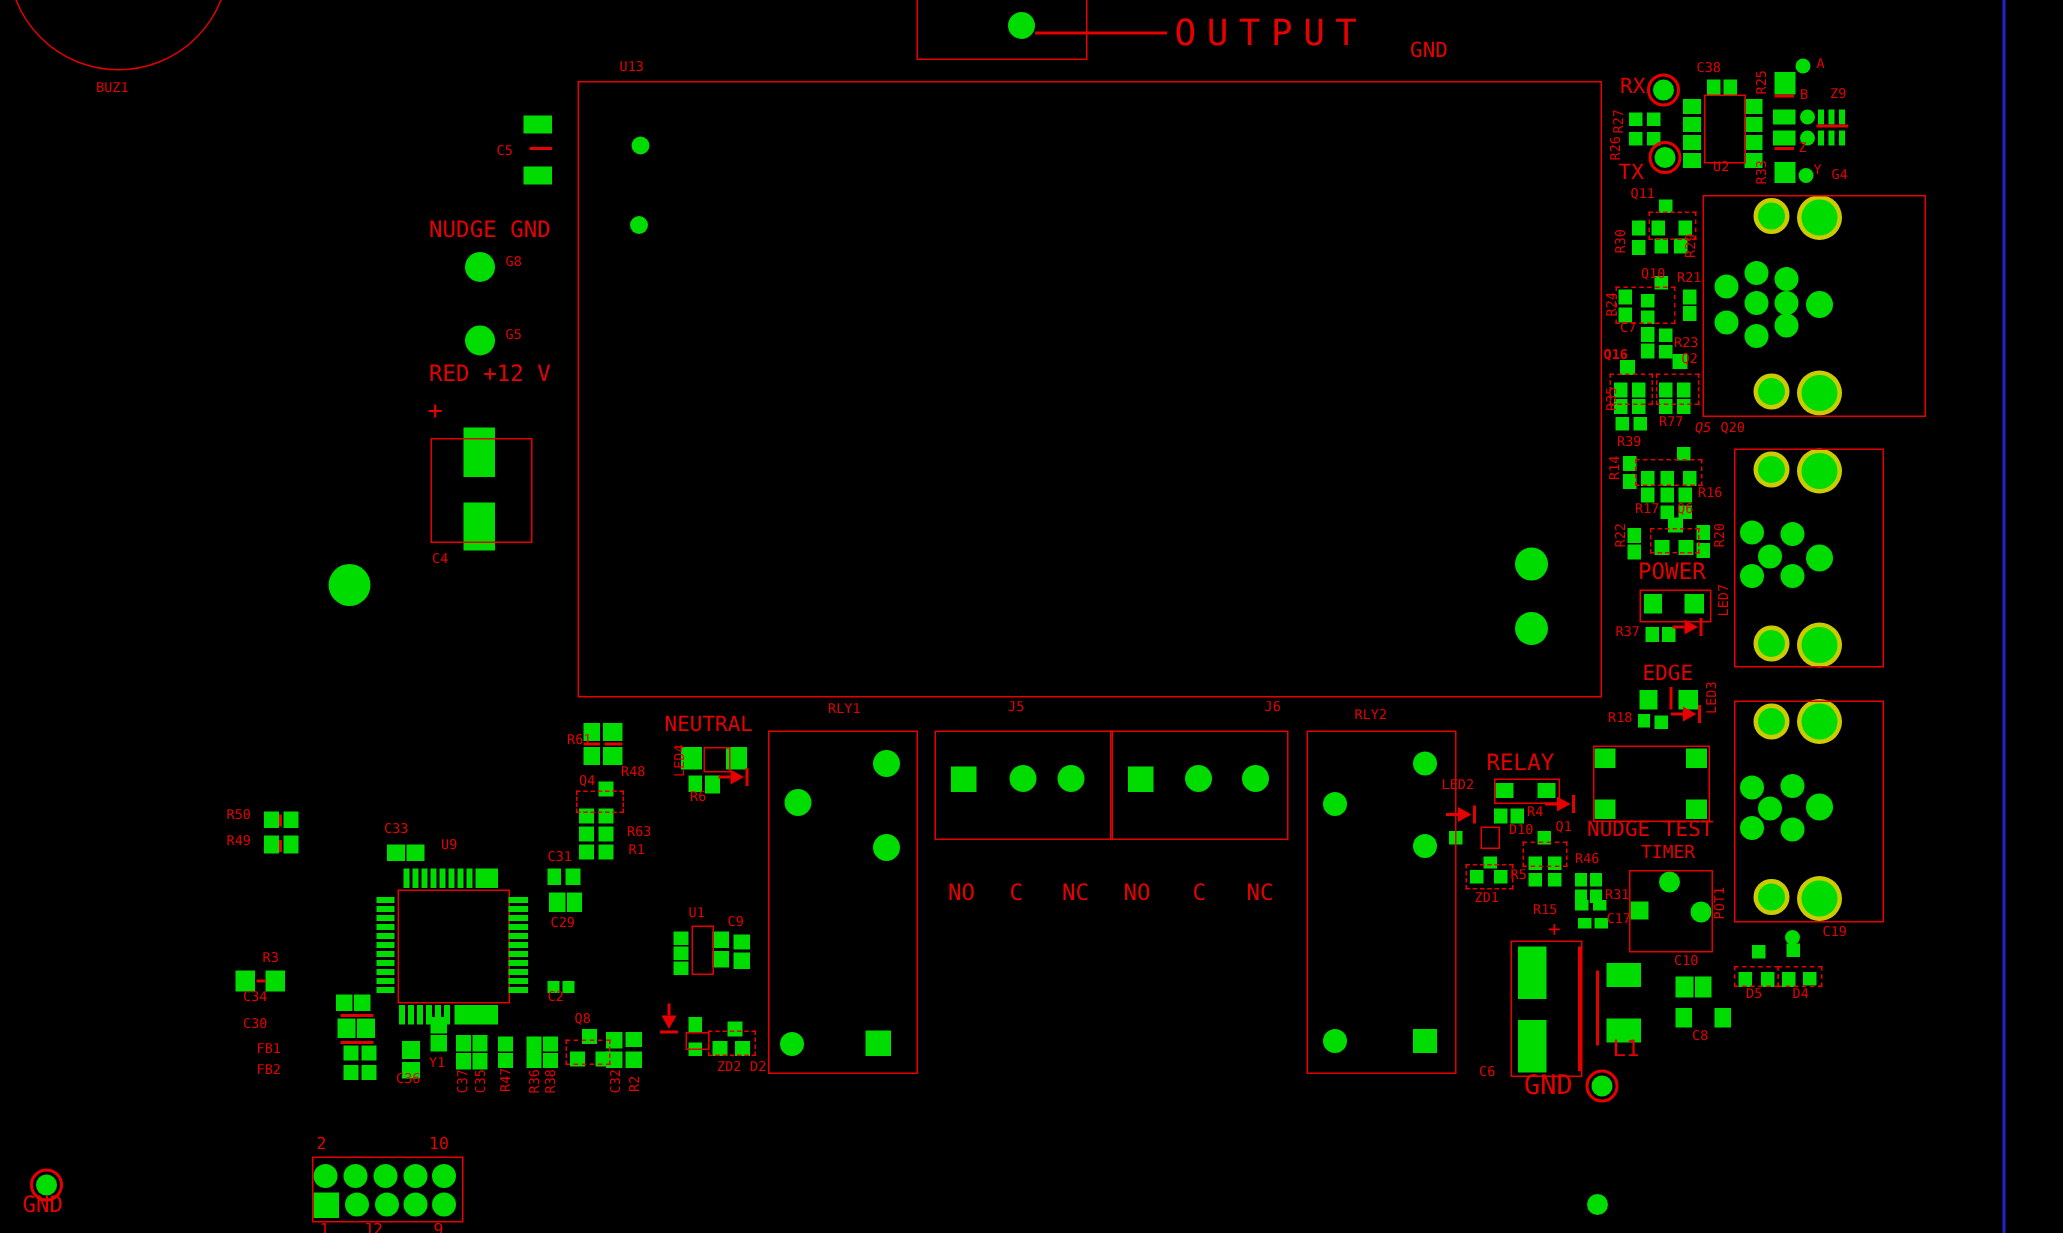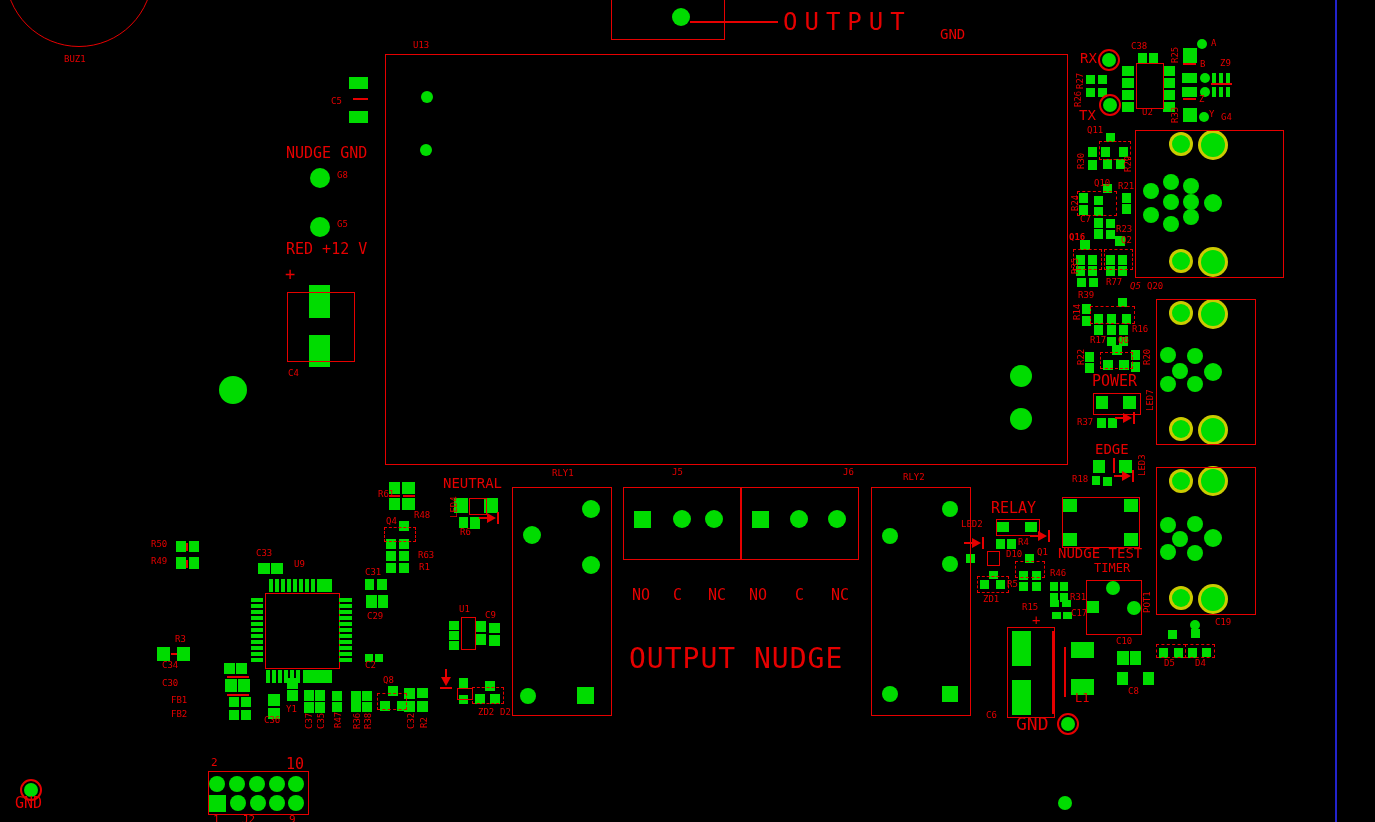--- a/index.html
+++ b/index.html
@@ -418,33 +418,32 @@
     <div class="t" style="left: 783px; top: 10px; font-size: 24px; letter-spacing: 7px;">OUTPUT</div>
     <div class="t" style="left: 940px; top: 27px; font-size: 14px;">GND</div>
     <div class="t" style="left: 286px; top: 146px; font-size: 15px;">NUDGE GND</div>
     <div class="t" style="left: 286px; top: 242px; font-size: 15px;">RED +12 V</div>
     <div class="t" style="left: 443px; top: 476px; font-size: 14px;">NEUTRAL</div>
     <div class="t" style="left: 1092px; top: 374px; font-size: 15px;">POWER</div>
     <div class="t" style="left: 1095px; top: 442px; font-size: 14px;">EDGE</div>
     <div class="t" style="left: 991px; top: 501px; font-size: 15px;">RELAY</div>
     <div class="t" style="left: 1058px; top: 546px; font-size: 14px;">NUDGE TEST</div>
     <div class="t" style="left: 1094px; top: 562px; font-size: 12px;">TIMER</div>
-    <div class="t" style="left: 629px; top: 645px; font-size: 28px; letter-spacing: 1px;">OUTPUT NUDGE</div>
     <div class="t" style="left: 1080px; top: 51px; font-size: 14px;">RX</div>
     <div class="t" style="left: 1079px; top: 108px; font-size: 14px;">TX</div>
     <div class="t" style="left: 15px; top: 796px; font-size: 15px;">GND</div>
     <div class="t" style="left: 1016px; top: 715px; font-size: 18px;">GND</div>
     <div class="t" style="left: 632px; top: 588px; font-size: 15px;">NO</div>
     <div class="t" style="left: 673px; top: 588px; font-size: 15px;">C</div>
     <div class="t" style="left: 708px; top: 588px; font-size: 15px;">NC</div>
     <div class="t" style="left: 749px; top: 588px; font-size: 15px;">NO</div>
     <div class="t" style="left: 795px; top: 588px; font-size: 15px;">C</div>
     <div class="t" style="left: 831px; top: 588px; font-size: 15px;">NC</div>
     <div class="t" style="left: 211px; top: 757px; font-size: 11px;">2</div>
-    <div class="t" style="left: 286px; top: 757px; font-size: 15px;">10</div>
+    <div class="t" style="left: 286px; top: 757px; font-size: 11px;">10</div>
     <div class="t" style="left: 213px; top: 814px; font-size: 11px;">1</div>
     <div class="t" style="left: 242px; top: 814px; font-size: 11px;">J2</div>
     <div class="t" style="left: 289px; top: 814px; font-size: 11px;">9</div>
     <div class="t" style="left: 285px; top: 266px; font-size: 17px;">+</div>
     <div class="t" style="left: 1032px; top: 613px; font-size: 14px;">+</div>
     <div class="t" style="left: 64px; top: 55px; font-size: 9px;">BUZ1</div>
     <div class="t" style="left: 413px; top: 41px; font-size: 9px;">U13</div>
     <div class="t" style="left: 331px; top: 97px; font-size: 9px;">C5</div>
     <div class="t" style="left: 337px; top: 171px; font-size: 9px;">G8</div>
     <div class="t" style="left: 337px; top: 220px; font-size: 9px;">G5</div>
@@ -507,21 +506,21 @@
     <div class="t" style="left: 1018px; top: 538px; font-size: 9px;">R4</div>
     <div class="t" style="left: 1006px; top: 550px; font-size: 9px;">D10</div>
     <div class="t" style="left: 1037px; top: 548px; font-size: 9px;">Q1</div>
     <div class="t" style="left: 1007px; top: 580px; font-size: 9px;">R5</div>
     <div class="t" style="left: 1050px; top: 569px; font-size: 9px;">R46</div>
     <div class="t" style="left: 1022px; top: 603px; font-size: 9px;">R15</div>
     <div class="t" style="left: 1070px; top: 593px; font-size: 9px;">R31</div>
     <div class="t" style="left: 1071px; top: 609px; font-size: 9px;">C17</div>
     <div class="t" style="left: 983px; top: 595px; font-size: 9px;">ZD1</div>
     <div class="t" style="left: 986px; top: 711px; font-size: 9px;">C6</div>
-    <div class="t" style="left: 1075px; top: 692px; font-size: 12px;">L1</div>
+    <div class="t" style="left: 1075px; top: 692px; font-size: 15px;">L1</div>
     <div class="t" style="left: 1116px; top: 637px; font-size: 9px;">C10</div>
     <div class="t" style="left: 1128px; top: 687px; font-size: 9px;">C8</div>
     <div class="t" style="left: 1164px; top: 659px; font-size: 9px;">D5</div>
     <div class="t" style="left: 1195px; top: 659px; font-size: 9px;">D4</div>
     <div class="t v" style="left: 1076px; top: 89px; font-size: 9px;">R27</div>
     <div class="t v" style="left: 1074px; top: 107px; font-size: 9px;">R26</div>
     <div class="t v" style="left: 1171px; top: 63px; font-size: 9px;">R25</div>
     <div class="t v" style="left: 1171px; top: 123px; font-size: 9px;">R33</div>
     <div class="t v" style="left: 1077px; top: 169px; font-size: 9px;">R30</div>
     <div class="t v" style="left: 1124px; top: 172px; font-size: 9px;">R29</div>

